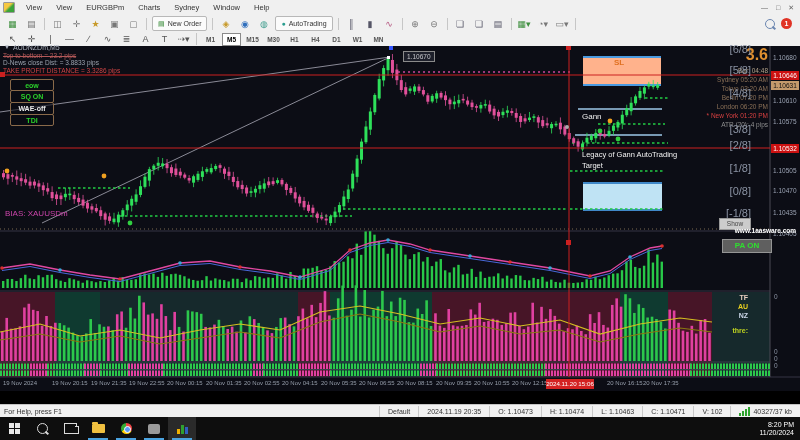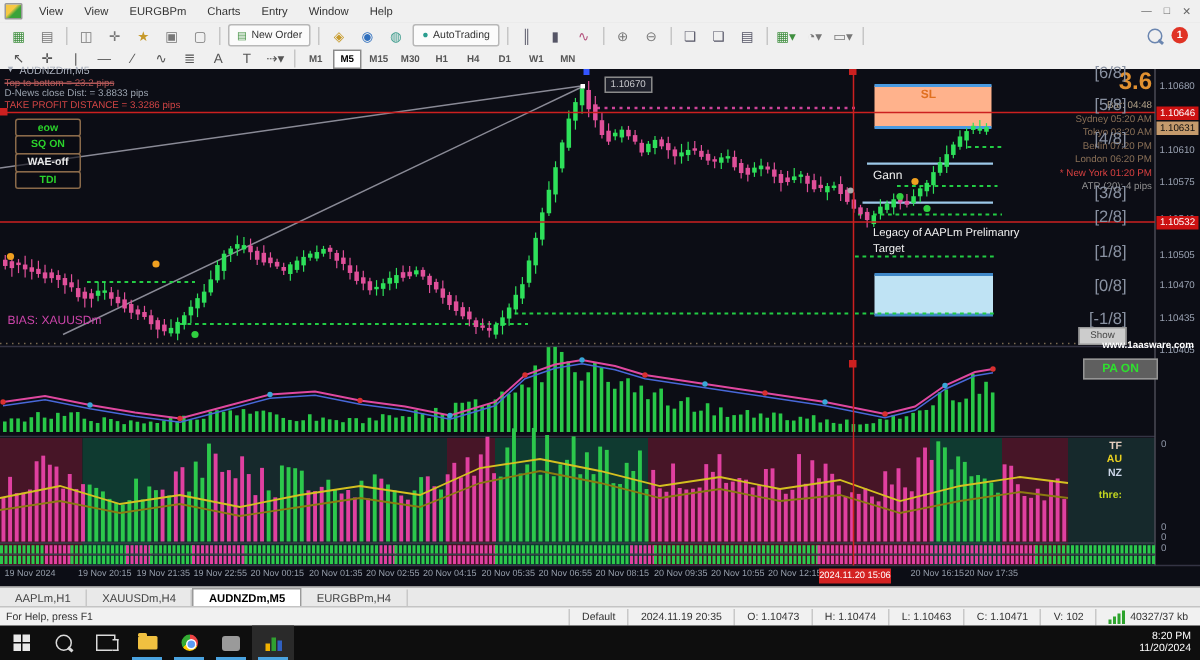--- a/index.html
+++ b/index.html
@@ -98,21 +98,21 @@
   #clockbox{margin-left:auto;padding-right:6px;display:flex;flex-direction:column;align-items:flex-end;justify-content:center;
     color:#fff;font-size:7px;line-height:8px;}
 </style>
 </head>
 <body>
 
 <div id="screen">
 
   <div id="menubar">
     <span class="mt-logo"></span>
-    <span id="menu-items"><span class="menu-item">View</span><span class="menu-item">View</span><span class="menu-item">EURGBPm</span><span class="menu-item">Charts</span><span class="menu-item">Entry</span><span class="menu-item">Window</span><span class="menu-item">Help</span></span>
+    <span id="menu-items"><span class="menu-item">View</span><span class="menu-item">View</span><span class="menu-item">EURGBPm</span><span class="menu-item">Charts</span><span class="menu-item">Sydney</span><span class="menu-item">Window</span><span class="menu-item">Help</span></span>
     <span id="wincontrols">
         <span>—</span>
         <span>□</span>
         <span>✕</span>
       </span>
   </div>
 
   <div id="toolbar1">
       <span style="width: 3px;"></span>
       <span class="tb-icon" style="color: rgb(63, 143, 63);">▦</span>
@@ -1450,21 +1450,21 @@
         <div class="zl" style="top: 316px;">0</div>
       </div>
     <div id="pane3-tags">
         <div class="p3tag" style="top: 248px; color: rgb(232, 207, 192);">TF</div>
         <div class="p3tag" style="top: 257px; color: rgb(232, 208, 32);">AU</div>
         <div class="p3tag" style="top: 266px; color: rgb(204, 214, 232);">NZ</div>
         <div class="p3tag" style="top: 281px; color: rgb(191, 211, 32);">thre:</div>
       </div>
     <div class="ov" id="sl-label">SL</div>
     <div class="ov" id="entry-label">Gann</div>
-    <div class="ov" id="target1">Legacy of AAPLm Prelimanry</div>
+    <div class="ov" id="target1">Legacy of Gann AutoTrading</div>
     <div class="ov" id="target2">Target</div>
     <div class="ov" id="show-btn">Show</div>
     <div class="ov" id="watermark">www.1aasware.com</div>
     <div class="ov" id="pa-btn">PA ON</div>
   </div>
 
   <div id="timeaxis">
 
   <div class="tlabel" style="left: 3px;">19 Nov 2024</div>
       <div class="tlabel" style="left: 52px;">19 Nov 20:15</div>
@@ -1479,26 +1479,20 @@
       <div class="tlabel" style="left: 397px;">20 Nov 08:15</div>
       <div class="tlabel" style="left: 436px;">20 Nov 09:35</div>
       <div class="tlabel" style="left: 474px;">20 Nov 10:55</div>
       <div class="tlabel" style="left: 512px;">20 Nov 12:15</div>
       <div class="tlabel" style="left: 551px;">20 Nov 13:35</div>
       <div class="tlabel" style="left: 607px;">20 Nov 16:15</div>
       <div class="tlabel" style="left: 643px;">20 Nov 17:35</div>
       <div id="time-badge">2024.11.20 15:06</div>
     </div>
 
-  <div id="tabbar">
-      <div class="tab">AAPLm,H1</div>
-      <div class="tab">XAUUSDm,H4</div>
-      <div class="tab active">AUDNZDm,M5</div>
-      <div class="tab">EURGBPm,H4</div>
-    </div>
 
   <div id="statusbar">
     <span id="status-help">For Help, press F1</span>
     <span id="status-segs" style="display: flex;">
         <span class="seg">Default</span>
         <span class="seg">2024.11.19 20:35</span>
         <span class="seg">O: 1.10473</span>
         <span class="seg">H: 1.10474</span>
         <span class="seg">L: 1.10463</span>
         <span class="seg">C: 1.10471</span>

